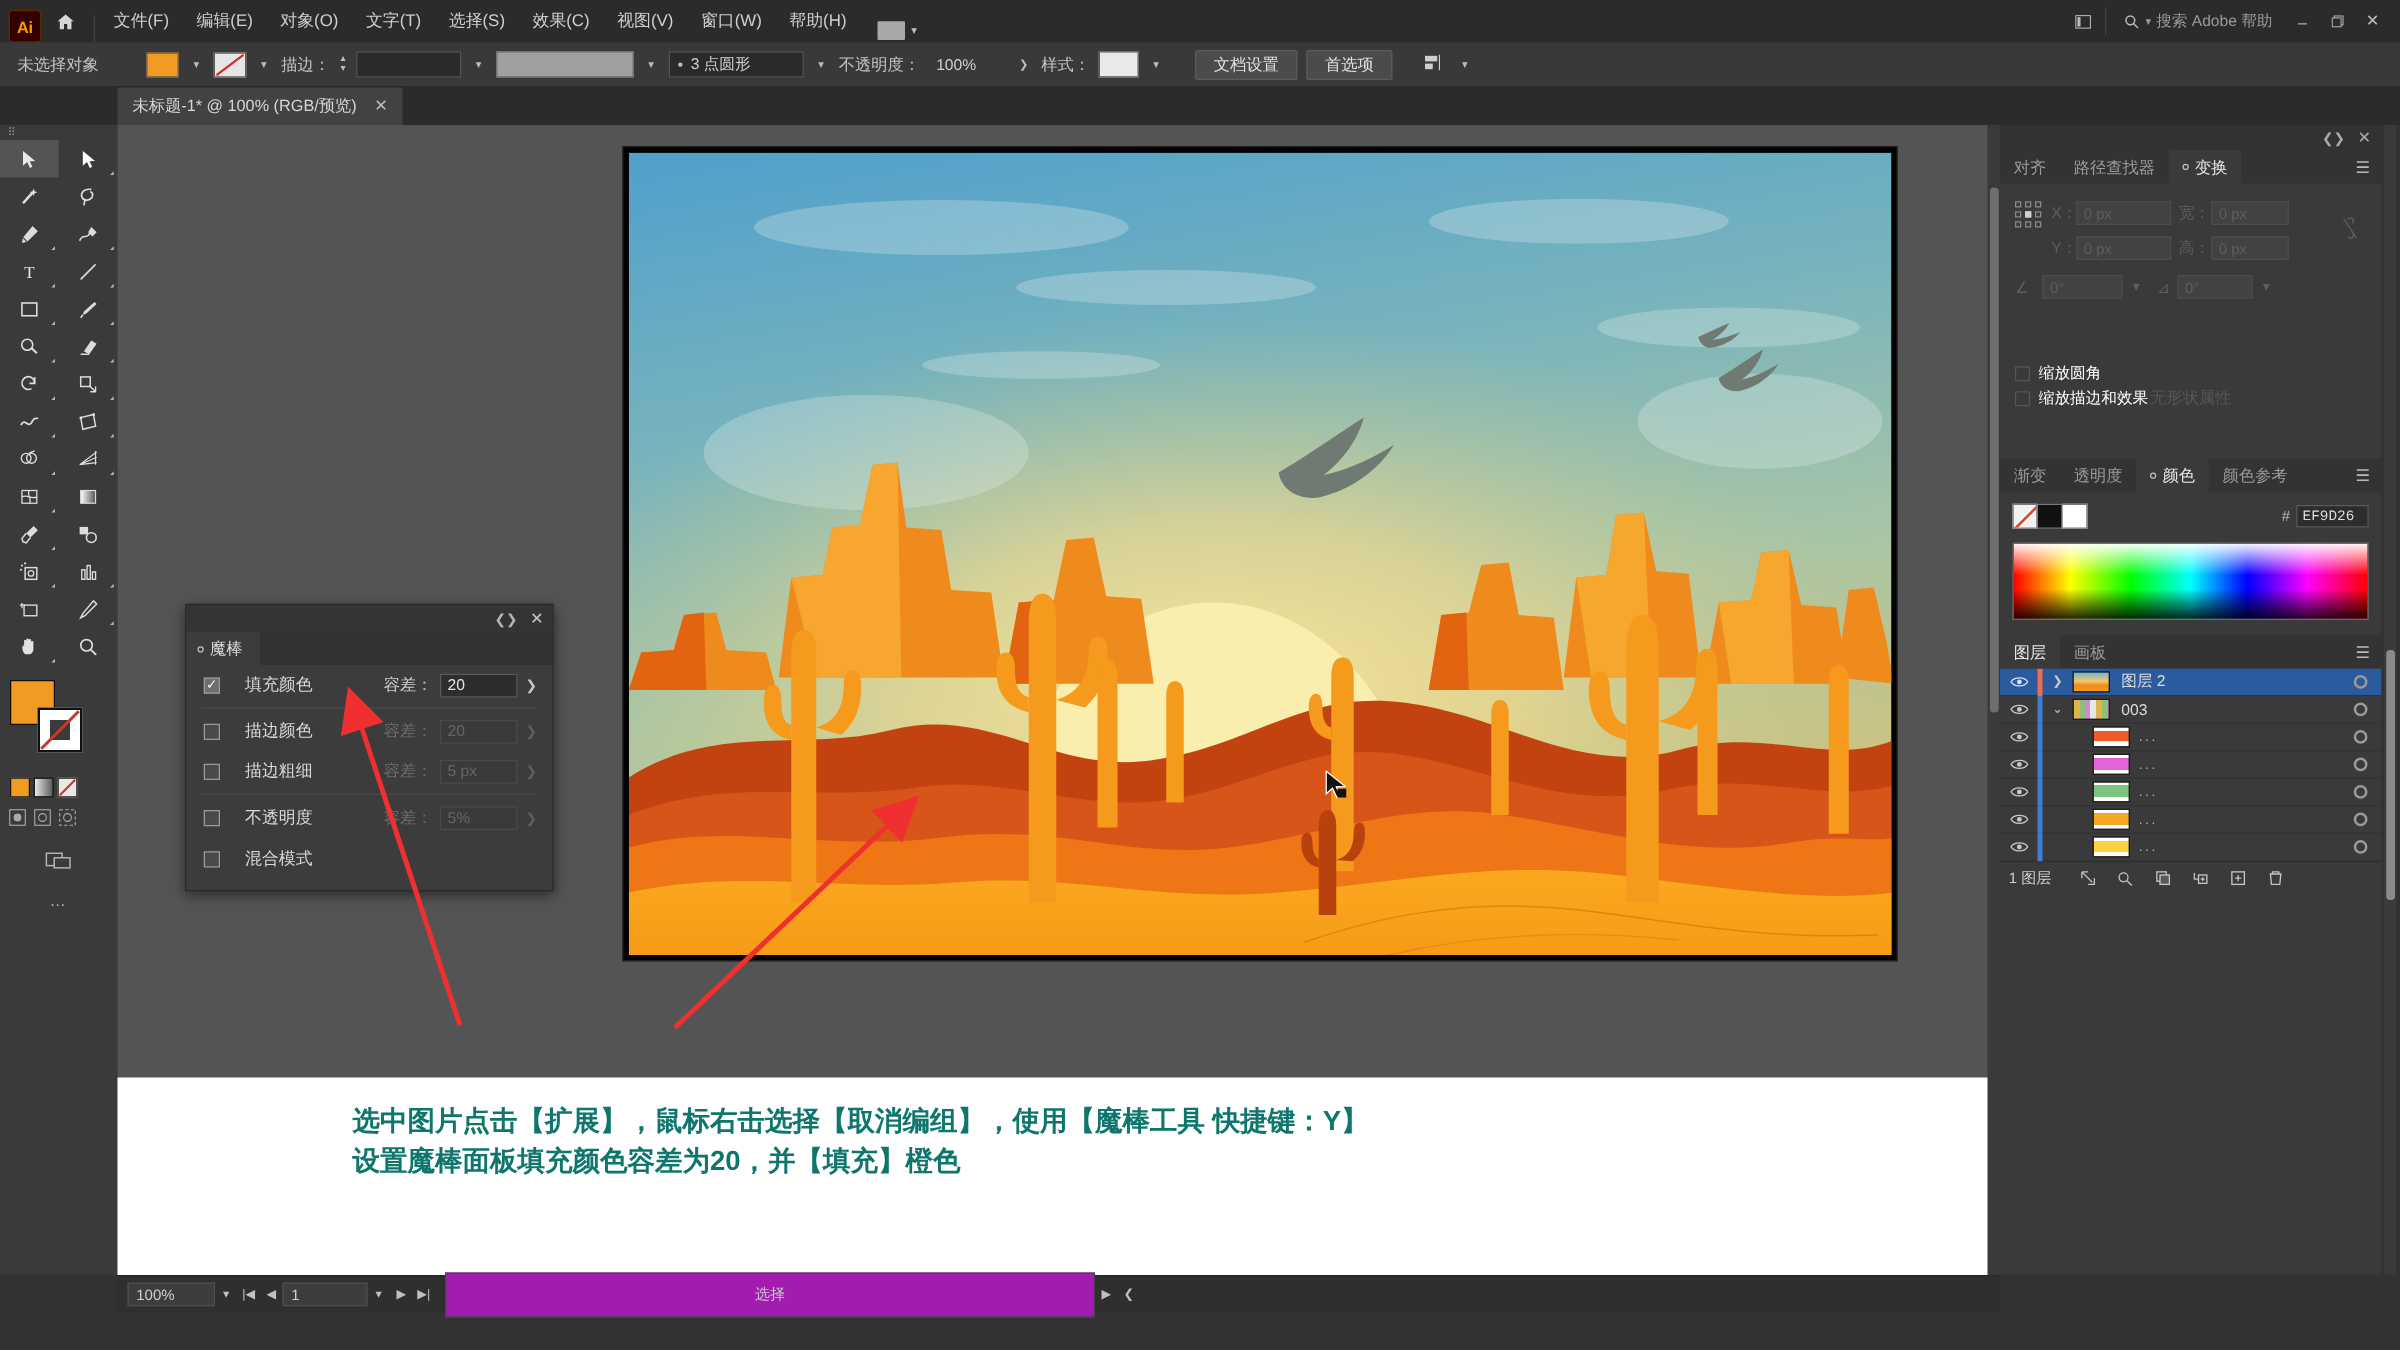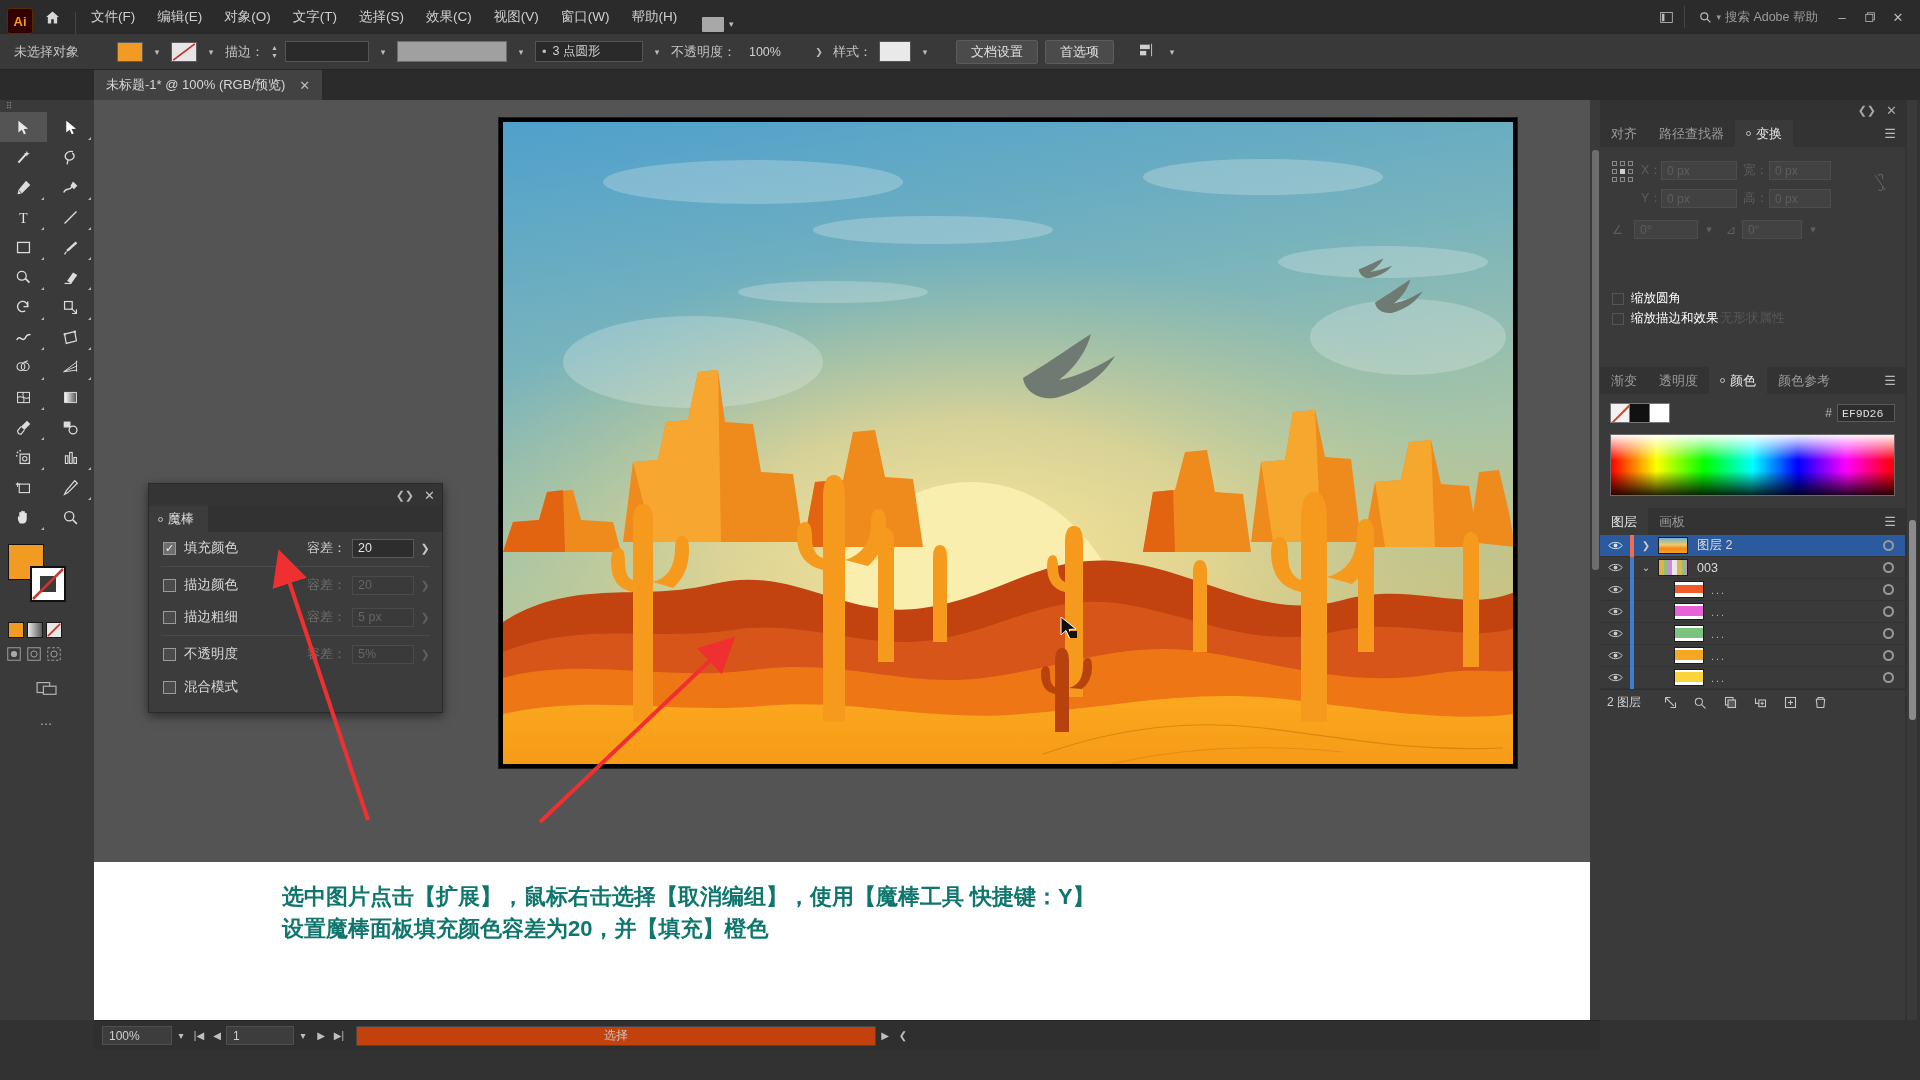--- a/index.html
+++ b/index.html
@@ -100,21 +100,21 @@
     background:#3c3c3c; border:1px solid #2a2a2a; box-shadow:0 3px 10px rgba(0,0,0,.5);
     z-index:20;
   }
   #wand-head { height:22px; background:#343434; display:flex; align-items:center; padding:0 7px; }
   #wand-tabrow { height:26px; background:#323232; display:flex; align-items:flex-end; }
   #wand-tab {
     height:26px; background:#3c3c3c; display:flex; align-items:center; gap:5px;
     padding:0 14px 0 9px; font-size:13px; color:#dcdcdc;
   }
   .wand-row {
-    display:flex; align-items:center; height:32px; padding:0 12px 0 14px; gap:8px;
+    display:flex; align-items:center; height:32px; padding:0 12px 0 14px; gap:20px;
   }
   .chk { width:13px; height:13px; border:1px solid #9a9a9a; background:#4a4a4a;
          display:flex; align-items:center; justify-content:center; flex:0 0 auto; }
   .chk.on { background:#6e6e6e; }
   .chk.on::after { content:'✓'; font-size:11px; color:#f0f0f0; line-height:1; }
   .wand-lbl { font-size:13.5px; color:#d8d8d8; }
   .wand-right { margin-left:auto; display:flex; align-items:center; gap:6px; }
   .tol-lbl { font-size:13px; color:#cfcfcf; }
   .tol-lbl.dim { color:#6d6d6d; }
   .tol-input {
@@ -946,21 +946,21 @@
         <div style="width:16px;"></div>
         <div class="l-thumb" style="background:linear-gradient(#fff 0 16%,#fbd33c 16% 78%,#fff 78% 100%);"></div>
         <div class="l-dots">...</div>
         <div class="l-target">
             <span class="targ"></span>
           </div>
       </div>
 
     </div>
     <div id="layers-foot">
-      <span id="lcount">2 图层</span>
+      <span id="lcount">1 图层</span>
       <div class="lfbtn">
         <svg viewBox="0 0 18 18" width="15" height="15">
             <path d="M3 3 h6 M3 3 v6 M3 3 L13 13" fill="none" stroke="#c4c4c4" stroke-width="1.3"></path>
             <path d="M9 15 h6 v-6" fill="none" stroke="#c4c4c4" stroke-width="1.3"></path>
           </svg>
       </div>
       <div class="lfbtn">
         <svg viewBox="0 0 18 18" width="14" height="14">
             <circle cx="7.5" cy="7.5" r="4.6" fill="none" stroke="#c4c4c4" stroke-width="1.3"></circle>
             <line x1="11" y1="11" x2="16" y2="16" stroke="#c4c4c4" stroke-width="1.5"></line>
@@ -1005,21 +1005,21 @@
 <div id="statusbar">
   <div class="sb-field" style="width:70px;">100%</div>
   <div class="sb-ico">▾</div>
   <div class="sb-ico">|◀</div>
   <div class="sb-ico">◀</div>
   <div class="sb-field" style="width:68px;">1</div>
   <div class="sb-ico">▾</div>
   <div class="sb-ico">▶</div>
   <div class="sb-ico">▶|</div>
   <div style="width:8px;"></div>
-  <div style="width:520px;height:20px;background:#c2410c;border:1px solid #464646;display:flex;align-items:center;justify-content:center;">
+  <div style="width:520px;height:36px;background:#a21caf;border:1px solid #464646;display:flex;align-items:center;justify-content:center;">
     <span style="font-size:12px;color:#c7c7c7;">选择</span>
   </div>
   <div class="sb-ico">▶</div>
   <div class="sb-ico">❮</div>
 </div>
 
 <div class="vscroll" style="left:1590px;top:100px;height:920px;">
   <div class="vthumb" style="top:50px;height:420px;"></div>
 </div>
 <div style="position:absolute;left:94px;top:1010px;width:1496px;height:0;"></div>

